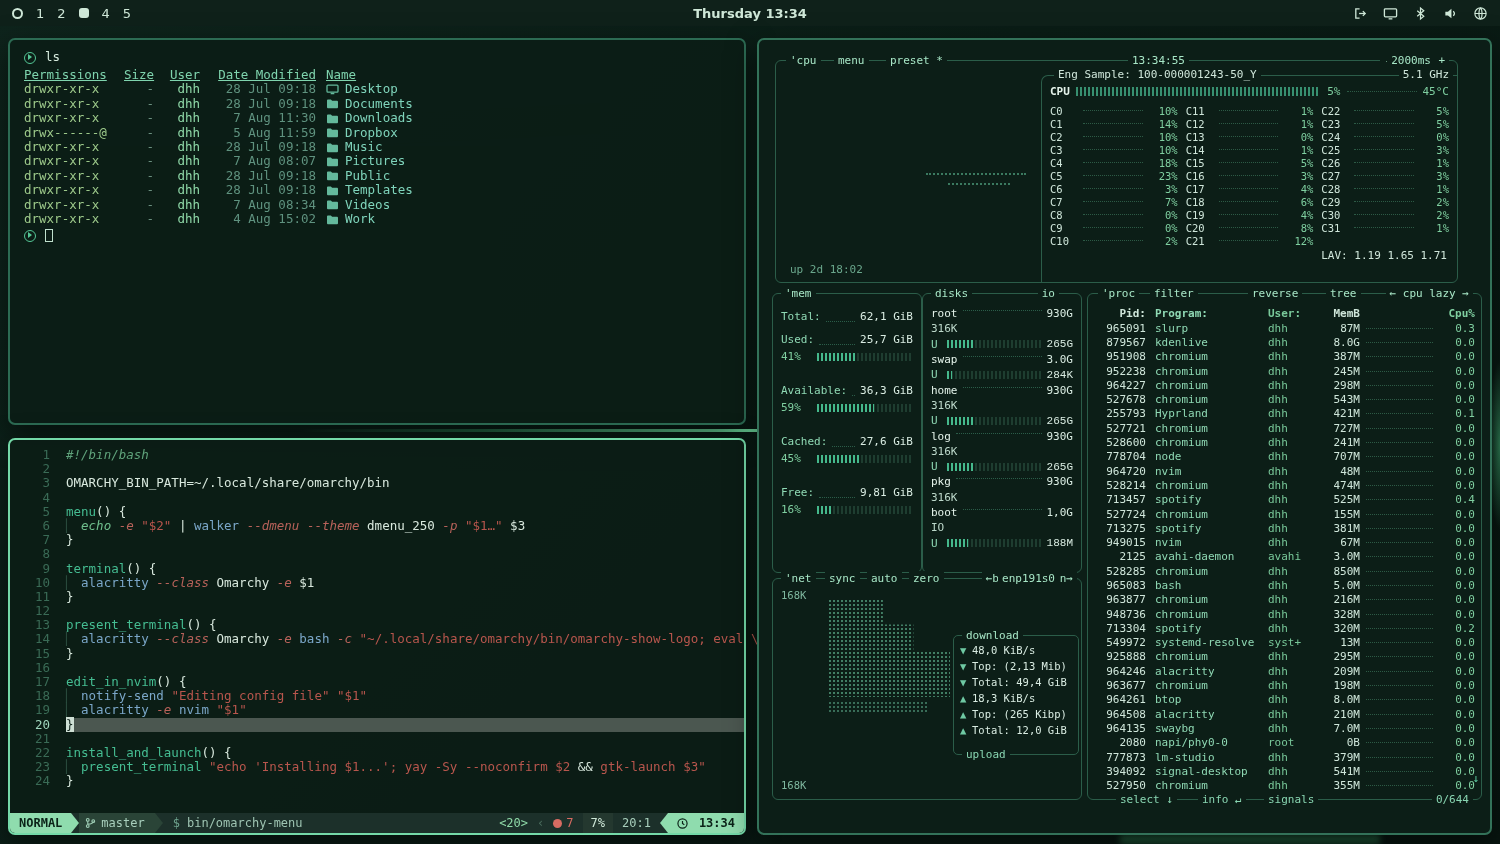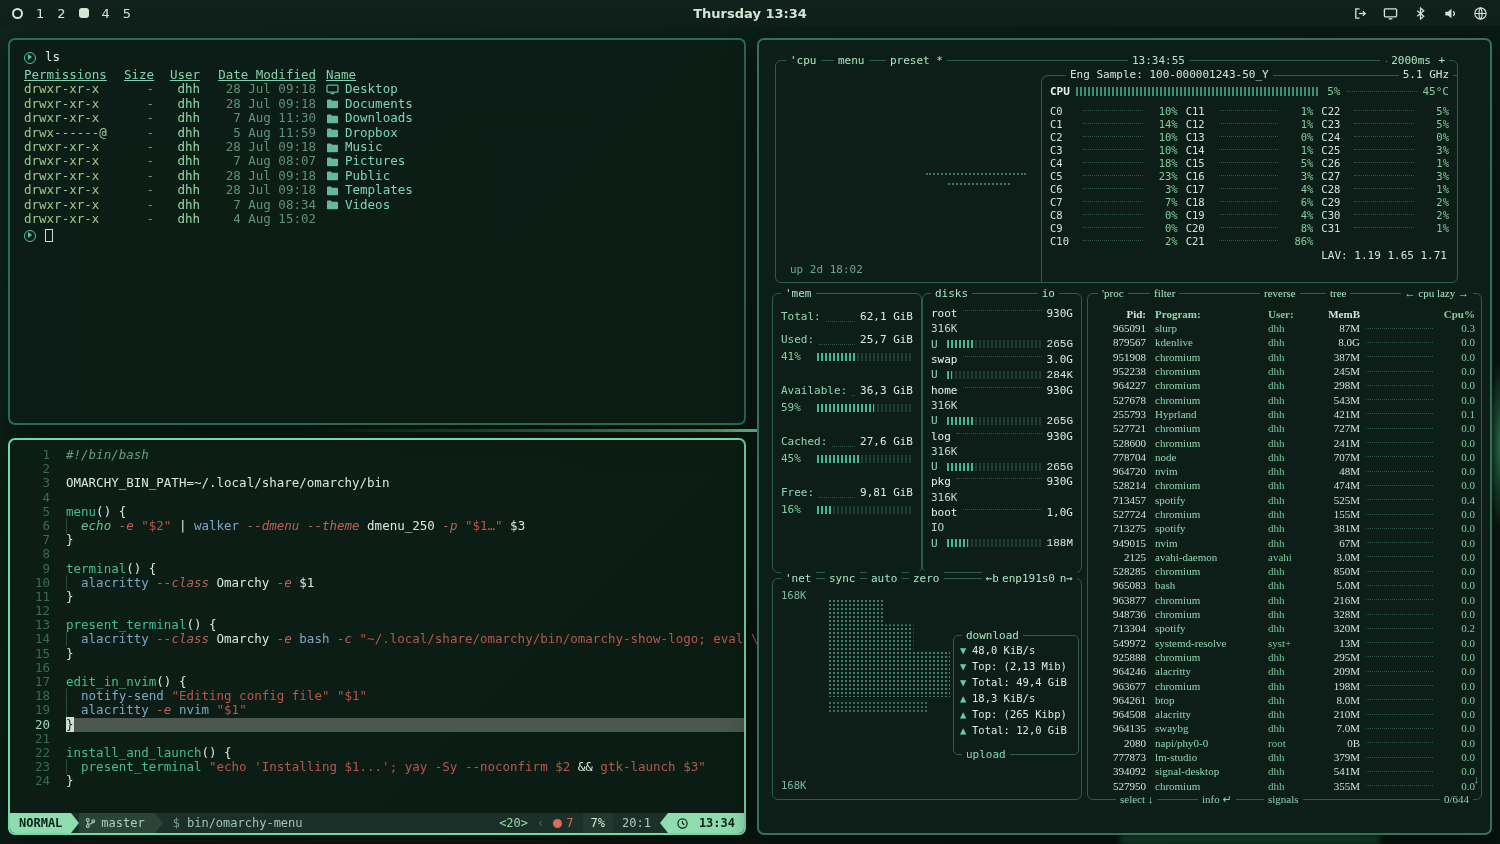--- a/index.html
+++ b/index.html
@@ -103,27 +103,27 @@
   .btop { position:absolute; inset:0; font-size:11px; color:#d9ece2; }
   .bbox { position:absolute; border:1px solid #2b5d49; border-radius:6px; }
   .btitle { position:absolute; top:-8px; background:#0c1e17; padding:0 4px; color:#a7e6c6;
     font-size:11px; line-height:15px; white-space:nowrap; cursor:pointer; }
   .bfoot { position:absolute; bottom:-8px; background:#0c1e17; padding:0 4px; color:#89d6b2;
     font-size:11px; line-height:15px; white-space:nowrap; }
   .box-cpu { left:16px; top:20px; width:683px; height:223px;border-radius:6px; }
   .box-mem { left:13px; top:253px; width:150px; height:280px; }
   .box-disks { left:163px; top:253px; width:160px; height:280px; }
   .box-net { left:13px; top:538px; width:310px; height:222px; }
-  .box-proc { left:328px; top:253px; width:395px; height:507px;font-family:Liberation Serif, serif; }
+  .box-proc { left:328px; top:253px; width:395px; height:507px; }
 
   .dotline { position:absolute; border-top:2px dotted #3b7a60; }
   .cpu-up { position:absolute; left:14px; bottom:6px; color:#6aa78c; }
   .cpu-panel { position:absolute; left:265px; top:14px; right:0; bottom:0;
     border-left:1px solid #2b5d49; border-top:1px solid #2b5d49; border-radius:7px 0 0 0; }
-  .panel-model { position:absolute; top:-8px; left:24px; background:#0c1e17; padding:0 4px; color:#cfe6da; }
+  .panel-model { position:absolute; top:-8px; left:12px; background:#0c1e17; padding:0 4px; color:#cfe6da; }
   .panel-freq { position:absolute; top:-8px; right:4px; background:#0c1e17; padding:0 4px; color:#cfe6da; }
   .cpu-total-row { display:flex; align-items:center; margin:8px 8px 4px 8px; height:14px; }
   .cpu-label { color:#e4f3ea; font-weight:bold; margin-right:6px; }
   .cpu-meter { flex:1; height:9px; margin-right:8px;
     background:repeating-linear-gradient(90deg,#379070 0 2px,transparent 2px 4px); }
   .cpu-pct { color:#7fcfa0; margin-right:6px; }
   .mid-dots { width:70px; border-top:1px dotted #2c5a45; margin-right:6px; }
   .cpu-temp { color:#7fcfa0; }
   .cores-grid { display:flex; gap:8px; padding:2px 8px 0 8px; }
   .cores-col { flex:1; }
@@ -275,21 +275,23 @@
             </svg></span><span>Pictures</span></span></div>
       <div class="ls-row"><span class="col-perm">drwxr-xr-x</span><span class="col-size">-</span><span class="col-user">dhh</span><span class="col-date">28 Jul 09:18</span><span class="col-name"><span class="file-icon"><svg width="13" height="11" viewBox="0 0 14 12">
               <path d="M1 2.5c0-.6.4-1 1-1h3.2l1.4 1.6H12c.6 0 1 .4 1 1v6c0 .6-.4 1-1 1H2c-.6 0-1-.4-1-1z" fill="#64b99c"></path>
             </svg></span><span>Public</span></span></div>
       <div class="ls-row"><span class="col-perm">drwxr-xr-x</span><span class="col-size">-</span><span class="col-user">dhh</span><span class="col-date">28 Jul 09:18</span><span class="col-name"><span class="file-icon"><svg width="13" height="11" viewBox="0 0 14 12">
               <path d="M1 2.5c0-.6.4-1 1-1h3.2l1.4 1.6H12c.6 0 1 .4 1 1v6c0 .6-.4 1-1 1H2c-.6 0-1-.4-1-1z" fill="#64b99c"></path>
             </svg></span><span>Templates</span></span></div>
       <div class="ls-row"><span class="col-perm">drwxr-xr-x</span><span class="col-size">-</span><span class="col-user">dhh</span><span class="col-date">7 Aug 08:34</span><span class="col-name"><span class="file-icon"><svg width="13" height="11" viewBox="0 0 14 12">
               <path d="M1 2.5c0-.6.4-1 1-1h3.2l1.4 1.6H12c.6 0 1 .4 1 1v6c0 .6-.4 1-1 1H2c-.6 0-1-.4-1-1z" fill="#64b99c"></path>
             </svg></span><span>Videos</span></span></div>
-      <div class="ls-row"><span class="col-perm">drwxr-xr-x</span><span class="col-size">-</span><span class="col-user">dhh</span><span class="col-date">4 Aug 15:02</span></div>
+      <div class="ls-row"><span class="col-perm">drwxr-xr-x</span><span class="col-size">-</span><span class="col-user">dhh</span><span class="col-date">4 Aug 15:02</span><span class="col-name"><span class="file-icon"><svg width="13" height="11" viewBox="0 0 14 12">
+              <path d="M1 2.5c0-.6.4-1 1-1h3.2l1.4 1.6H12c.6 0 1 .4 1 1v6c0 .6-.4 1-1 1H2c-.6 0-1-.4-1-1z" fill="#64b99c"></path>
+            </svg></span><span>Work</span></span></div>
     </div>
   <div class="term-line">
     <span class="prompt-icon"></span>
     <span class="term-cursor"></span>
   </div>
 </div>
 
 <div class="window win-editor">
   <div class="editor-lines" id="editor-lines">
       <div class="ed-line"><span class="ed-num">1</span><span class="ed-code"><span class="c-comment">#!/bin/bash</span></span></div>
@@ -487,21 +489,21 @@
                 <span class="core-pct">4%</span>
               </div>
               <div class="core-row">
                 <span class="core-name">C20</span>
                 <span class="dots"></span>
                 <span class="core-pct">8%</span>
               </div>
               <div class="core-row">
                 <span class="core-name">C21</span>
                 <span class="dots"></span>
-                <span class="core-pct">86%</span>
+                <span class="core-pct">12%</span>
               </div>
             </div>
           <div class="cores-col" id="cores-3">
               <div class="core-row">
                 <span class="core-name">C22</span>
                 <span class="dots"></span>
                 <span class="core-pct">5%</span>
               </div>
               <div class="core-row">
                 <span class="core-name">C23</span>
@@ -746,21 +748,21 @@
           <span class="dl-arrow">▲</span>
           <span class="dl-val">Total: 12,0 GiB</span>
         </div>
         <span class="bfoot" style="left:8px">upload</span>
       </div>
     </div>
 
     <div class="bbox box-proc">
       <span class="btitle" style="left:10px">'proc</span>
       <span class="btitle" style="left:62px">filter</span>
-      <span class="btitle" style="left:172px">reverse</span>
+      <span class="btitle" style="left:160px">reverse</span>
       <span class="btitle" style="left:238px">tree</span>
       <span class="btitle" style="right:8px">← cpu lazy →</span>
 
       <div class="proc-body">
         <div class="proc-header">
           <span class="p-pid">Pid:</span>
           <span class="p-prog">Program:</span>
           <span class="p-user">User:</span>
           <span class="p-mem">MemB</span>
           <span class="p-dots"></span>

